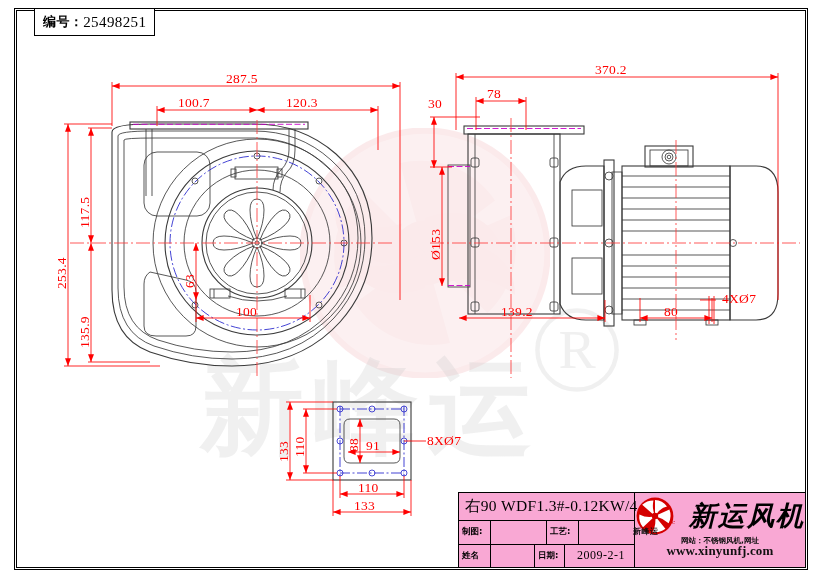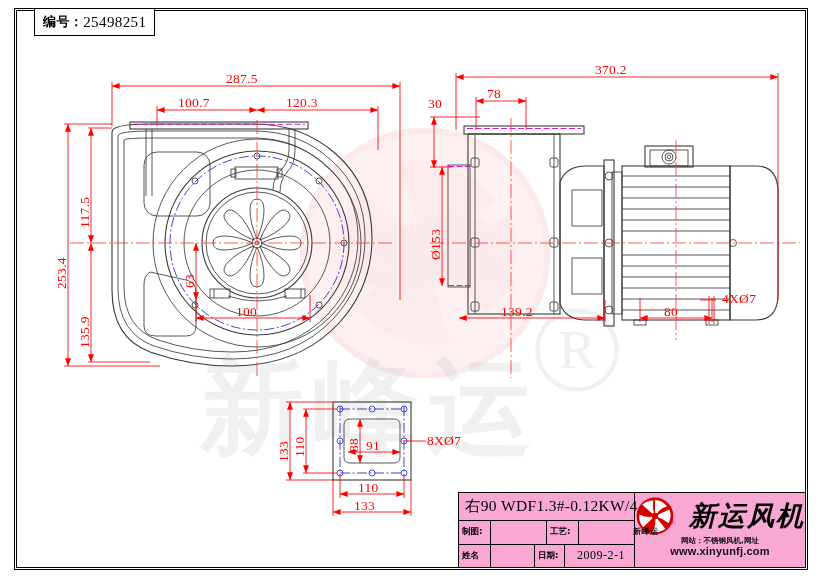--- a/index.html
+++ b/index.html
@@ -47,21 +47,21 @@
   .tb-right{flex:1;position:relative;display:flex;flex-direction:column;align-items:center;justify-content:flex-start;}
   .brand-row{display:flex;align-items:center;margin-top:3px;}
   .brand-logo{position:relative;width:40px;height:40px;}
   .brand-sub{position:absolute;left:-2px;top:30px;font-family:"DejaVu Sans",sans-serif;font-size:8px;
              font-weight:700;color:#111;white-space:nowrap;letter-spacing:.5px;}
   .brand-c{position:absolute;left:37px;top:22px;font-size:7px;color:#c00;}
   .brand-name{font-family:"DejaVu Sans",sans-serif;font-size:27px;font-weight:700;color:#000;
               letter-spacing:2px;margin-left:14px;line-height:30px;white-space:nowrap;font-style:italic;}
   .brand-web{font-family:"DejaVu Sans",sans-serif;font-size:7.5px;font-weight:700;color:#111;
              text-align:center;line-height:10px;white-space:nowrap;}
-  .brand-web .l2{font-family:Liberation Sans, sans-serif;font-size:11px;letter-spacing:.2px;}
+  .brand-web .l2{font-family:Liberation Serif, serif;font-size:13px;letter-spacing:.2px;}
 </style>
 </head>
 <body>
 
 <div id="sheet">
 
   <div class="wm-pinwheel">
     <svg viewBox="0 0 200 200" width="250" height="250">
       <circle cx="100" cy="100" r="98" fill="#f6c9cc"></circle>
       <circle cx="100" cy="100" r="26" fill="#f0b0b5"></circle>

